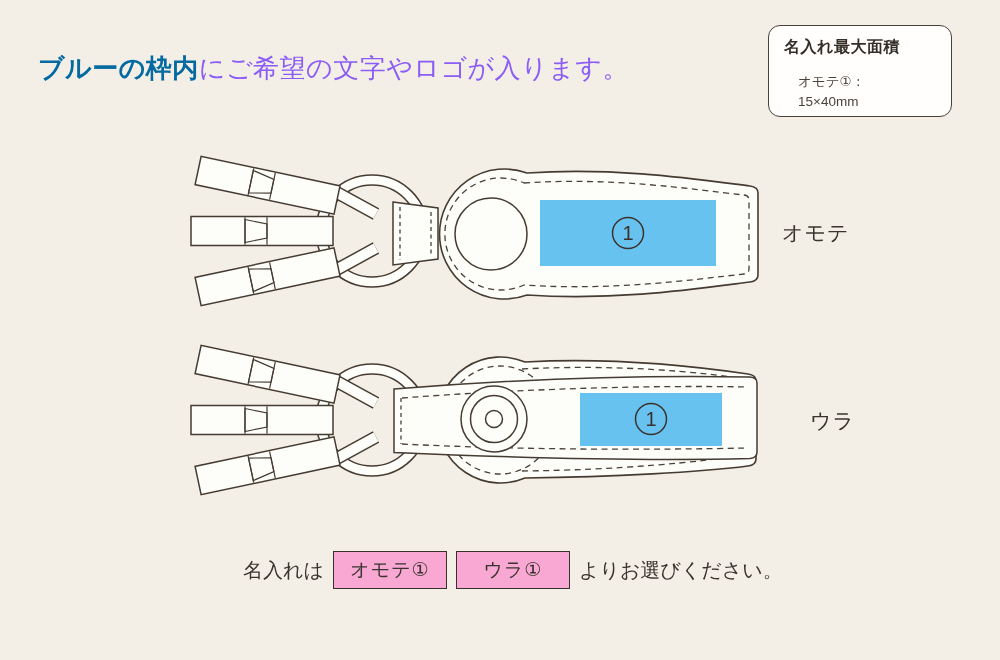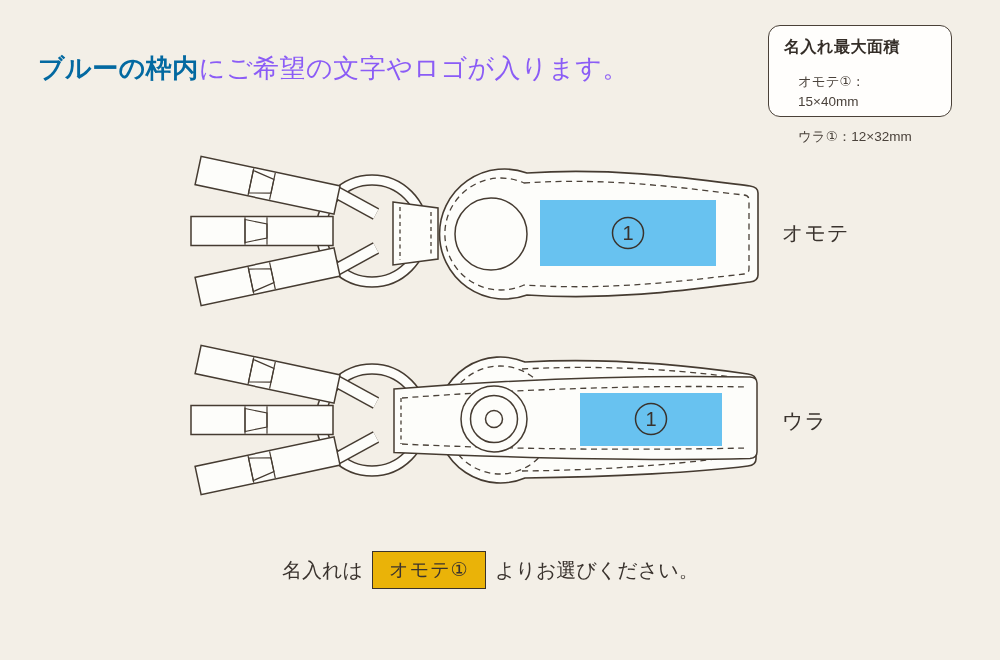--- a/index.html
+++ b/index.html
@@ -42,48 +42,47 @@
   .link-white{stroke:#fdfdfa;stroke-width:10;fill:none;}
   .blue-area{fill:#68c2f0;stroke:none;}
   .badge-circle{fill:none;stroke:#39322c;stroke-width:1.5;}
   .badge-num{font-size:20px;fill:#39322c;text-anchor:middle;font-family:"Liberation Sans","DejaVu Sans",sans-serif;}
   
   .side-label{
     position:absolute;left:782px;
     font-size:21px;color:#3a332e;letter-spacing:1px;white-space:nowrap;text-align:center;
   }
   .side-label.front{top:219px;}
-  .side-label.back{top:407px;}
+  .side-label.back{top:407px;margin-left:28px;}
   
   .footer-row{
     position:absolute;left:243px;top:551px;
     display:flex;align-items:center;gap:9px;
-    font-size:20px;color:#3a332e;white-space:nowrap;margin-left:39px;
+    font-size:20px;color:#3a332e;white-space:nowrap;
   }
   .option-box{
     width:114px;height:38px;box-sizing:border-box;
-    background:#eab308;border:1.8px solid #39322c;border-radius:0;
+    background:#f9a8d4;border:1.8px solid #39322c;border-radius:0;
     display:flex;align-items:center;justify-content:center;
     font-size:19px;color:#3a332e;letter-spacing:1px;
     cursor:pointer;
   }
 </style>
 </head>
 <body>
 
 <div class="stage">
 
   <div class="headline">
     <span class="hl-blue">ブルーの枠内</span><span class="hl-dark">にご希望の文字やロゴが入ります。</span>
   </div>
 
   <div class="info-box">
     <p class="info-title">名入れ最大面積</p>
     <p class="info-line">オモテ①：15×40mm</p>
-    <p class="info-line">ウラ①：12×32mm</p>
   </div>
 
   <svg class="diagram" width="1000" height="660" viewBox="0 0 1000 660">
     <defs>
       <g id="key-clip">
         <rect x="0" y="0" width="142" height="29" class="fw"></rect>
         <line x1="54" y1="0.8" x2="54" y2="28.2" class="ln-thin"></line>
         <line x1="76" y1="0.8" x2="76" y2="28.2" class="ln-thin"></line>
         <polygon points="54,3 76,7.5 76,21.5 54,26" class="ln-thin"></polygon>
       </g>
@@ -179,16 +178,17 @@
       </g>
     </g>
   </svg>
 
   <div class="side-label front">オモテ</div>
   <div class="side-label back">ウラ</div>
 
   <div class="footer-row">
     <span>名入れは</span>
     <div class="option-box">オモテ①</div>
+    <div class="option-box">ウラ①</div>
     <span>よりお選びください。</span>
   </div>
 
 </div>
 
 </body></html>

